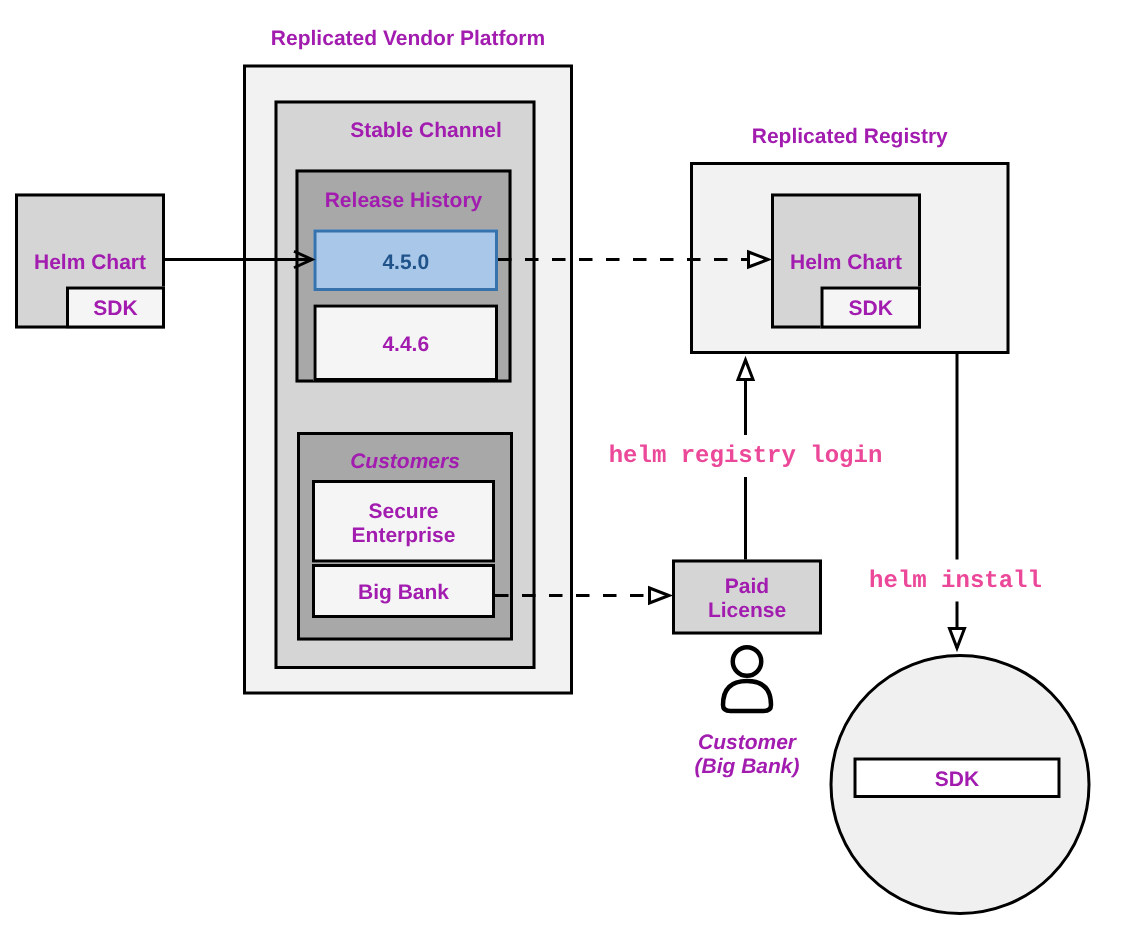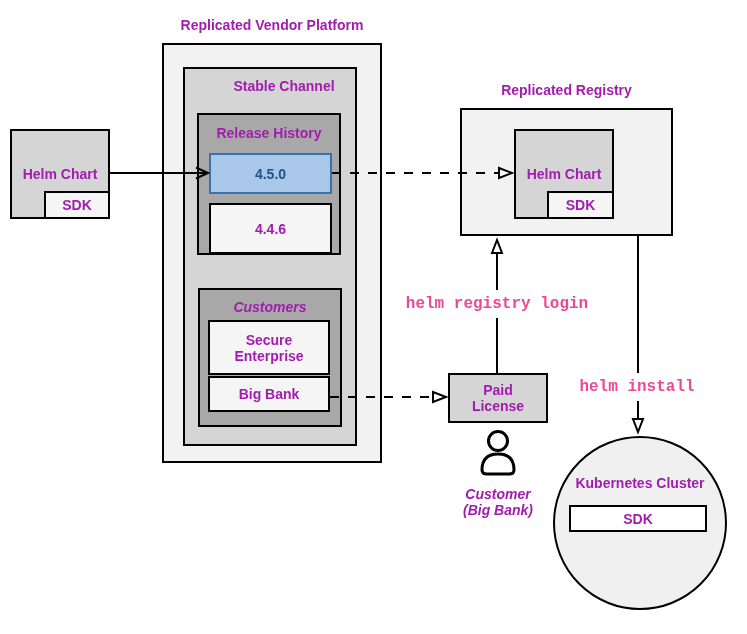--- a/index.html
+++ b/index.html
@@ -122,21 +122,20 @@
   <svg id="person" width="44" height="48" viewBox="0 0 44 48">
     <circle cx="22" cy="12" r="9.5" fill="none" stroke="#000" stroke-width="3"></circle>
     <path d="M 6 41 C 6 28 14 25 22 25 C 30 25 38 28 38 41 C 38 44 36 45 33 45 L 11 45 C 8 45 6 44 6 41 Z" fill="none" stroke="#000" stroke-width="3" stroke-linejoin="round"></path>
   </svg>
   <div class="lbl abs-lbl" id="customer-label">
     <div>Customer</div>
     <div>(Big Bank)</div>
   </div>
 
   <div class="node" id="cluster"></div>
-  <div class="lbl abs-lbl" id="cluster-title">Kubernetes Cluster</div>
   <div class="node cell" id="cluster-sdk">
     <span class="lbl">SDK</span>
   </div>
 
   <svg id="edges" viewBox="0 0 747 634">
     <defs>
       <marker id="arrow-open" markerUnits="userSpaceOnUse" markerWidth="18" markerHeight="16" refX="14" refY="7" orient="auto">
         <path d="M2,1.5 L14,7 L2,12.5" fill="none" stroke="#000" stroke-width="2"></path>
       </marker>
       <marker id="arrow-block" markerUnits="userSpaceOnUse" markerWidth="20" markerHeight="16" refX="15" refY="7" orient="auto">

